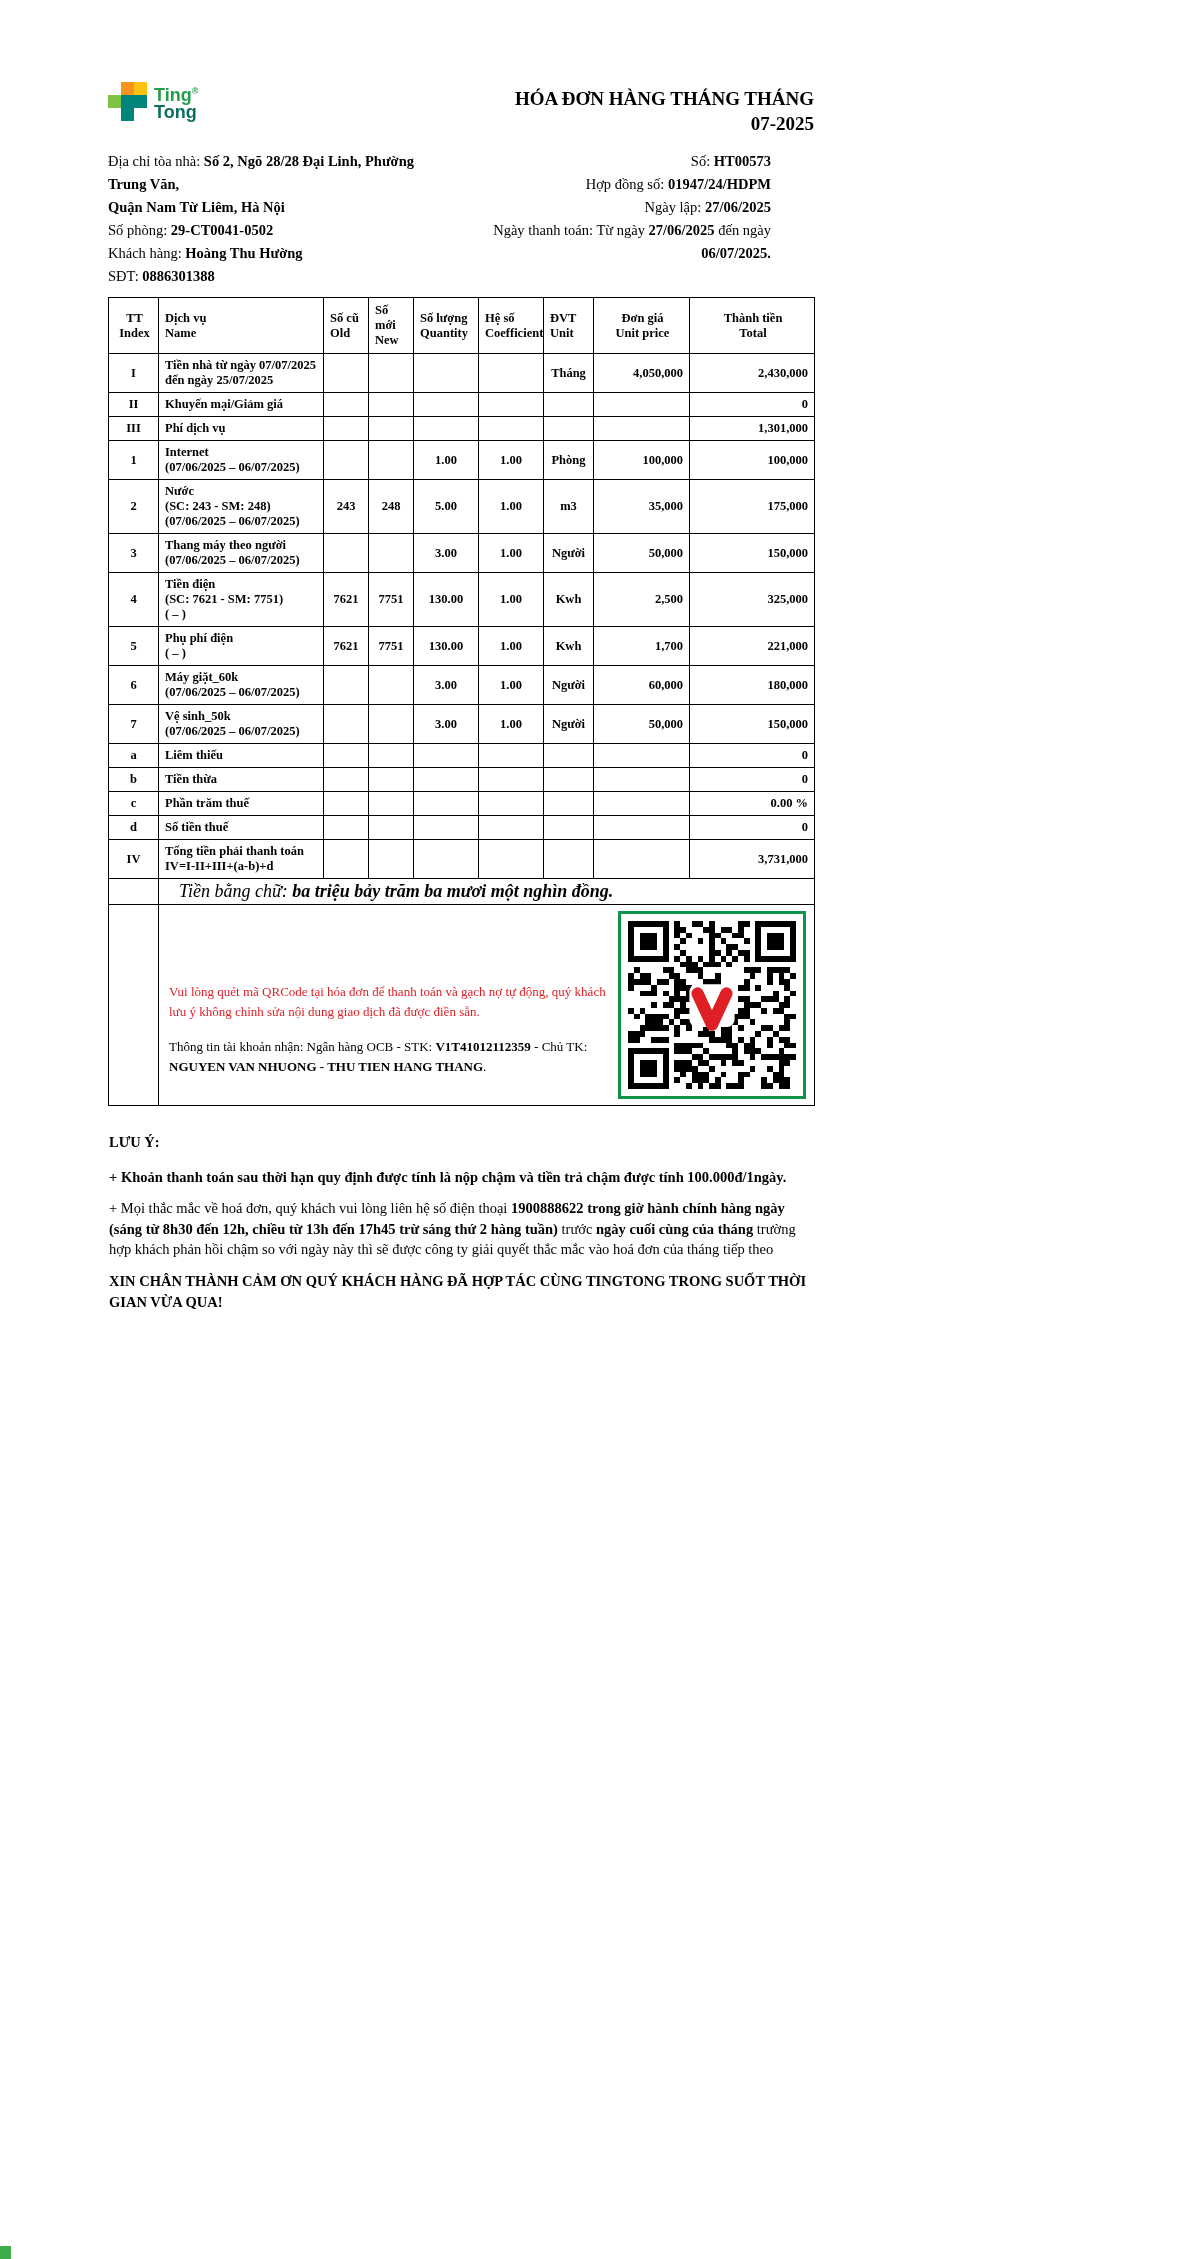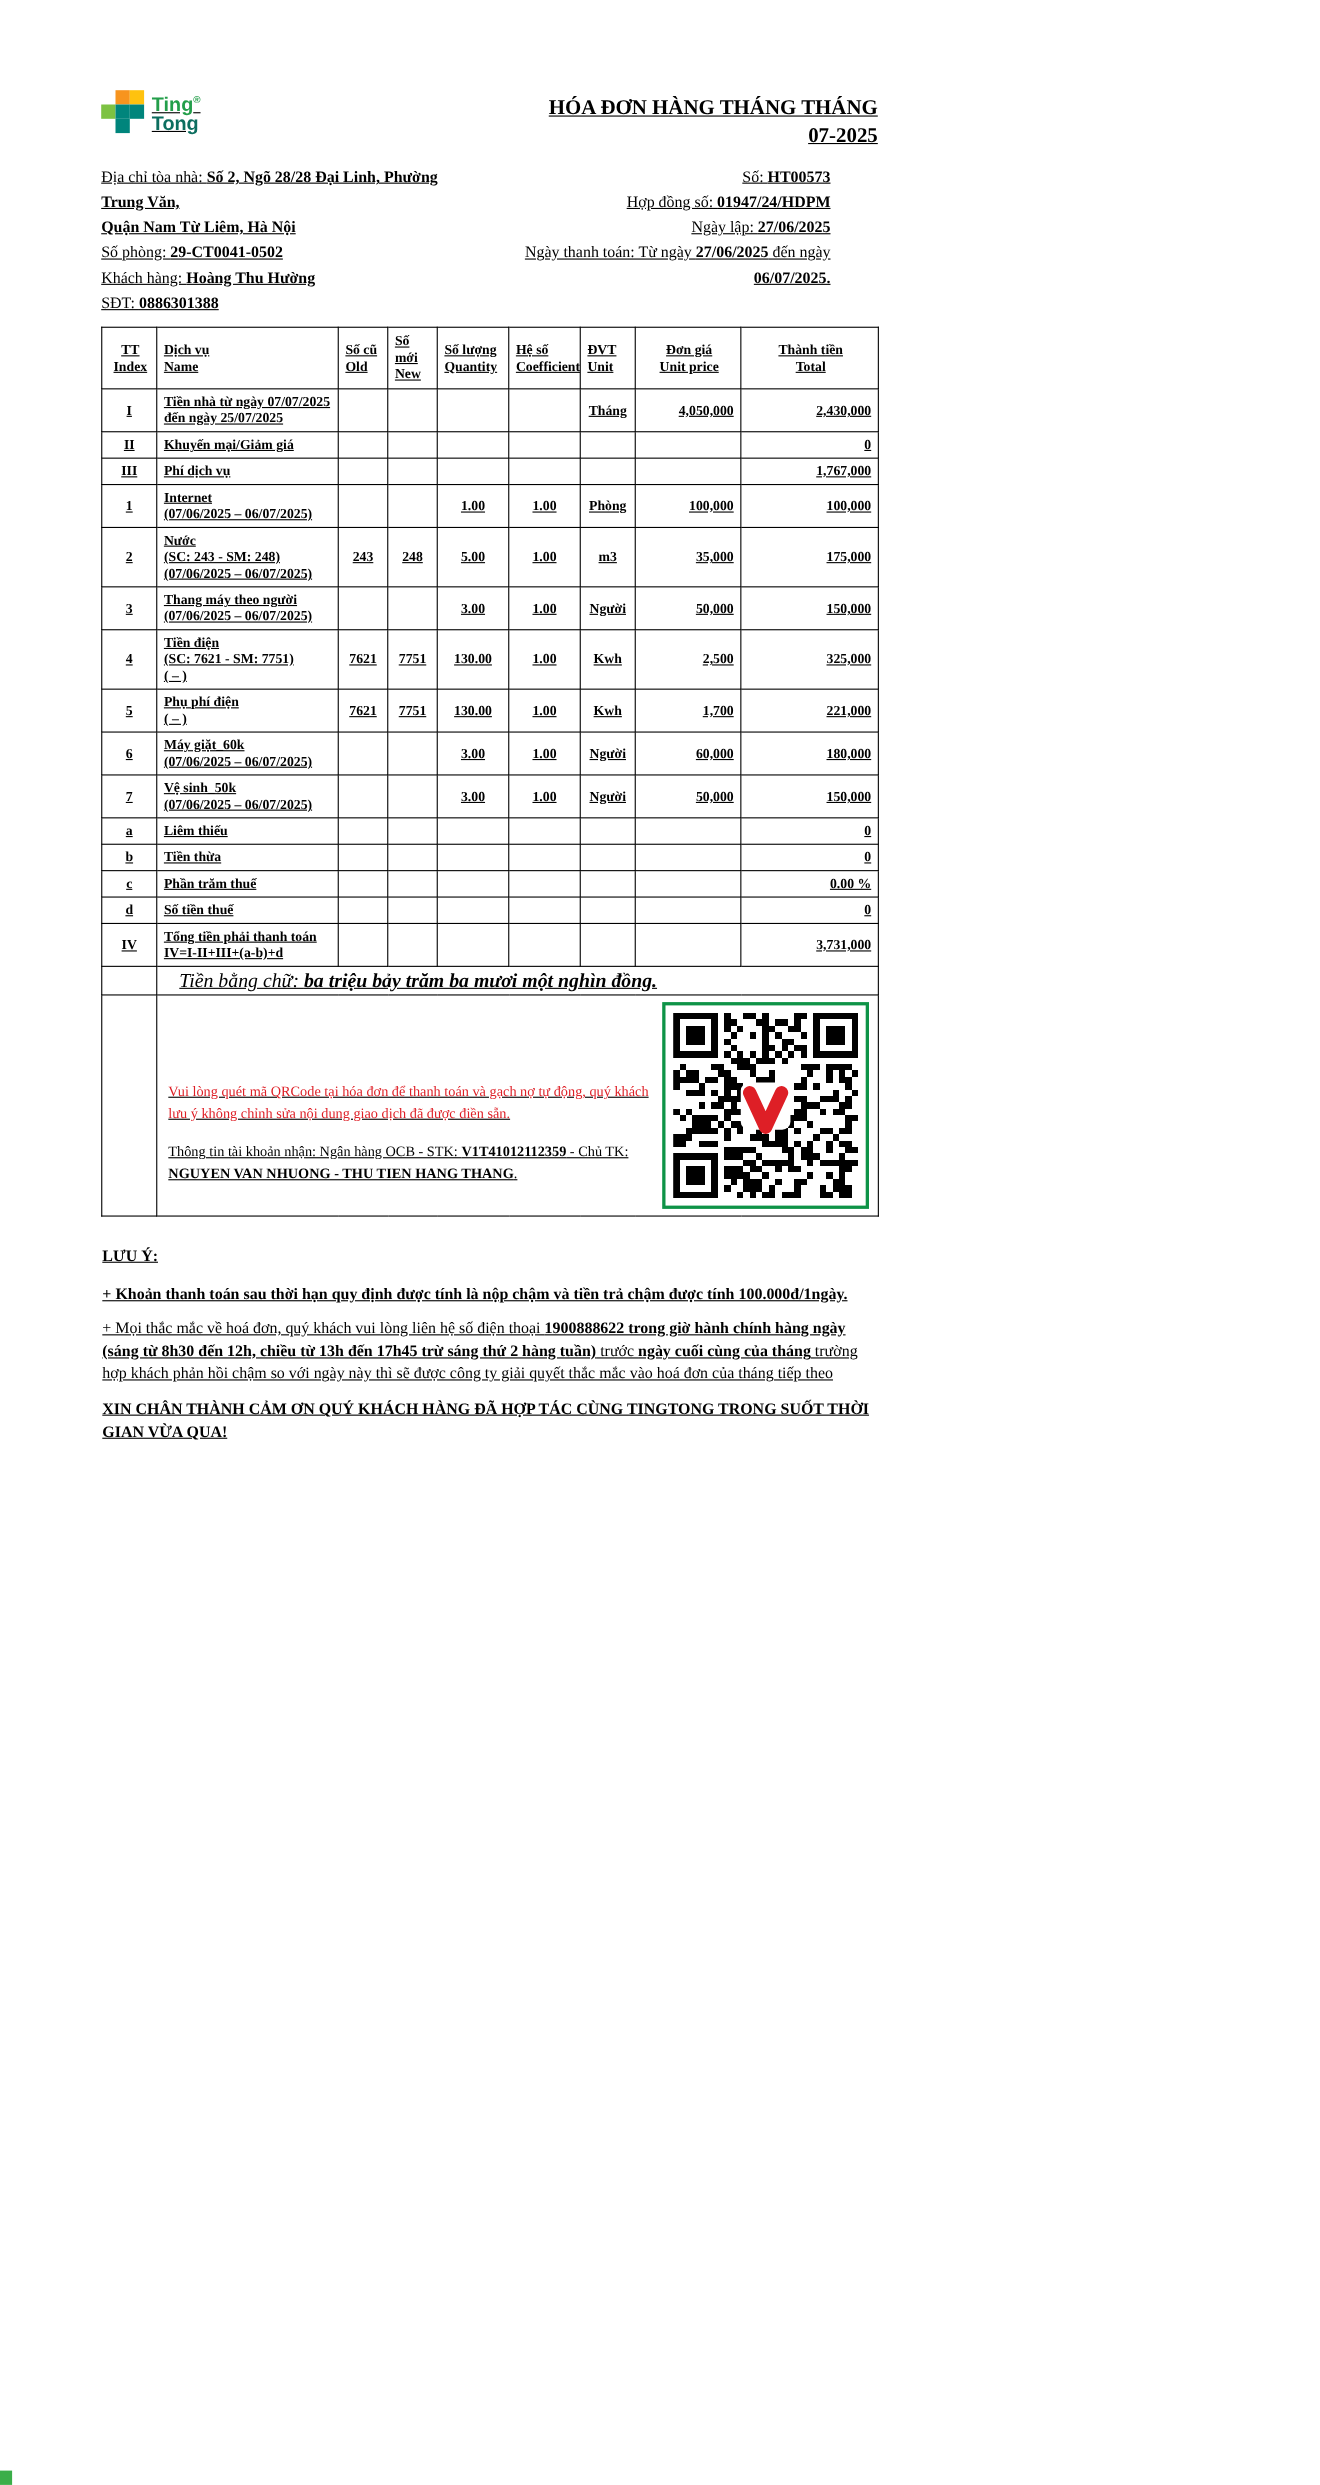--- a/index.html
+++ b/index.html
@@ -2,21 +2,21 @@
 <html style="--red: #DE1F26; --qr-green: #0E9347; --corner: #3BAE49; --ting: #239E4A; --tong: #0C6E5F;"><head>
 <meta charset="utf-8">
 <style>
   * { box-sizing: border-box; }
   html, body { margin: 0; padding: 0; }
   body {
     width: 1200px; height: 2259px; overflow: hidden;
     background: #ffffff; position: relative;
     font-family: "Liberation Serif", serif; color: #000;
   }
-  .page { position: absolute; left: 92px; top: 82px; width: 706px; text-decoration: underline; }
+  .page { position: absolute; left: 108px; top: 82px; width: 706px; }
 
   
   .header { display: flex; justify-content: space-between; align-items: flex-start; }
   .logo { display: flex; align-items: center; gap: 7px; }
   .logo-mark { display: grid; grid-template-columns: repeat(3,13px); grid-template-rows: repeat(3,13px); }
   .logo-mark i { display: block; }
   .logo-text { font-family: "Liberation Sans", sans-serif; font-weight: bold; font-size: 18px; line-height: 17px; }
   .ting { color: var(--ting); }
   .ting sup { font-size: 9px; }
   .tong { color: var(--tong); }
@@ -179,21 +179,21 @@
         </tr>
         <tr>
           <td class="c0">III</td>
           <td class="c1">Phí dịch vụ</td>
           <td class="c2"></td>
           <td class="c3"></td>
           <td class="c4"></td>
           <td class="c5"></td>
           <td class="c6"></td>
           <td class="c7"></td>
-          <td class="c8">1,767,000</td>
+          <td class="c8">1,301,000</td>
         </tr>
         <tr>
           <td class="c0">1</td>
           <td class="c1">Internet
 (07/06/2025 – 06/07/2025)</td>
           <td class="c2"></td>
           <td class="c3"></td>
           <td class="c4">1.00</td>
           <td class="c5">1.00</td>
           <td class="c6">Phòng</td>

